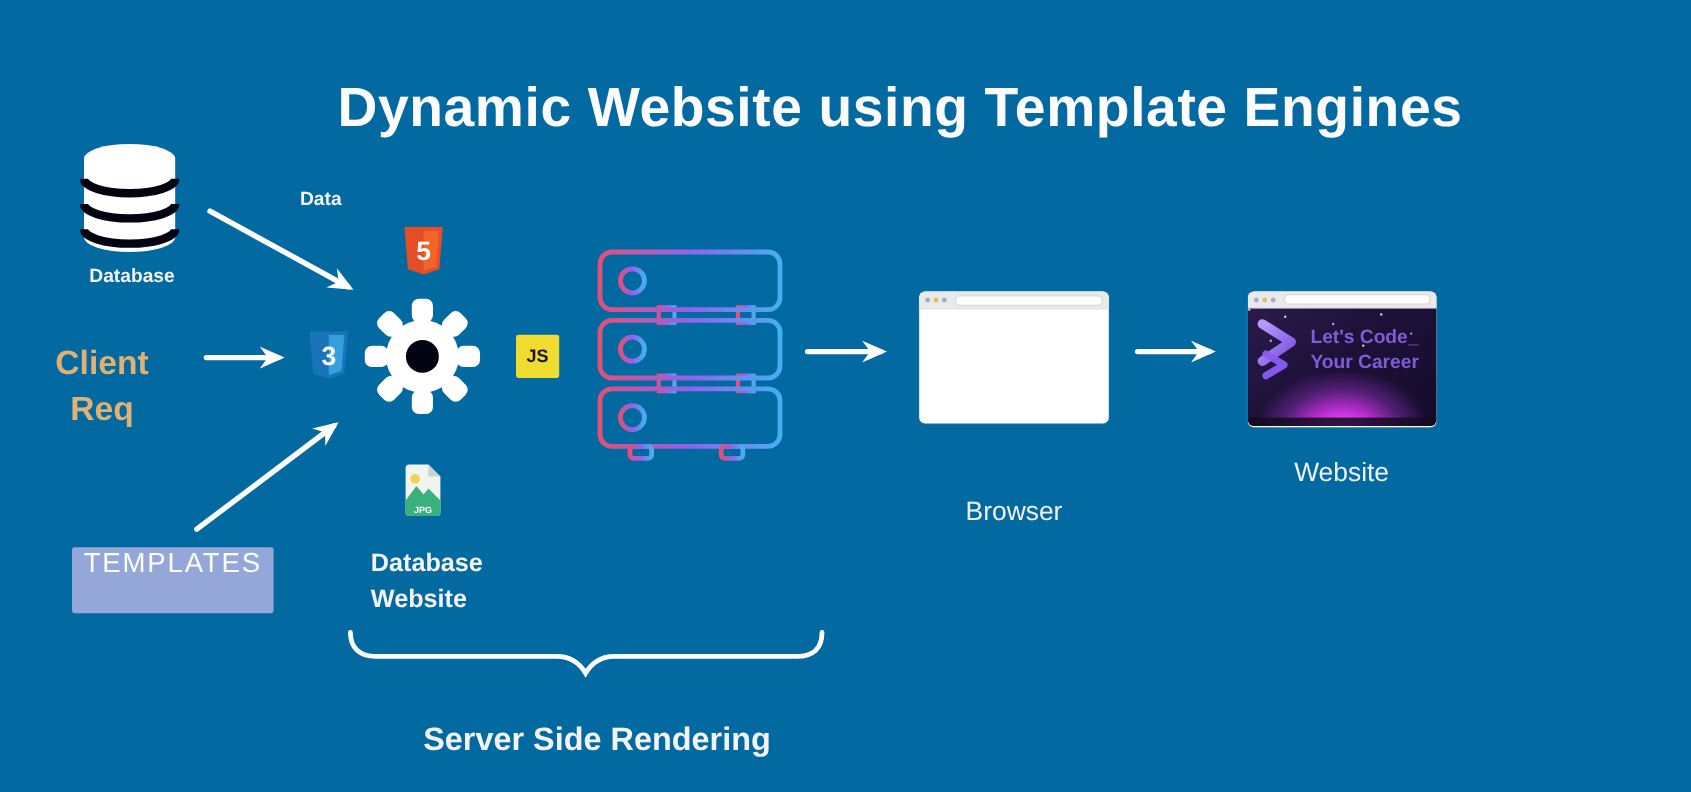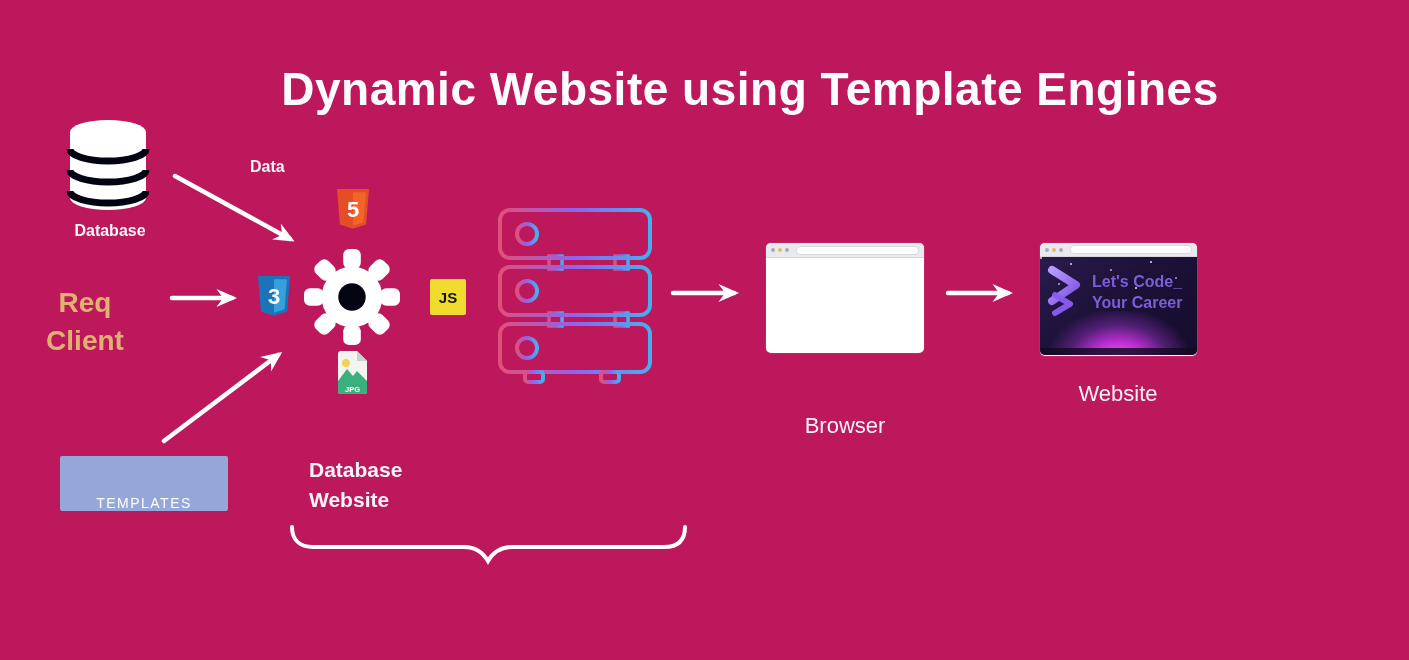--- a/index.html
+++ b/index.html
@@ -1,40 +1,40 @@
 <!DOCTYPE html>
 <html><head>
 <meta charset="utf-8">
 <style>
   html,body { margin:0; padding:0; background:#020411; }
   .stage {
     position:relative; width:1409px; height:660px; overflow:hidden;
-    background:#be185d;
+    background:#0369a1;
     font-family:"Liberation Sans", sans-serif;
   }
   .abs { position:absolute; }
 
   .title {
     left:195px; top:62px; width:1110px; text-align:center;
     font-size:46px; font-weight:700; color:#fcfcff; letter-spacing:0.5px;
   }
 
   .lbl { color:#f4f4f8; font-weight:700; }
   .lbl-database { left:40px; top:222px; width:140px; text-align:center; font-size:16px; }
   .lbl-data { left:250px; top:158px; font-size:16px; }
   .lbl-client { left:28px; top:284px; width:114px; text-align:center;
     font-size:28px; line-height:38px; color:#e0b172; font-weight:700; }
   .lbl-building { left:309px; top:455px; font-size:21px; line-height:30px; }
   .lbl-ssr { left:290px; top:601px; width:415px; text-align:center; font-size:27px; }
   .lbl-under-window { width:160px; text-align:center; font-size:22px; font-weight:400; color:#f0f0f5; top:381px; }
 
   .templates-box {
     left:60px; top:456px; width:168px; height:55px; background:#94a7d8;
-    border-radius:2px; display:flex; align-items:flex-end; justify-content:center;
-    color:#fdfdff; font-size:14px; letter-spacing:1.5px; font-weight:400;
+    border-radius:2px; display:flex; align-items:flex-start; justify-content:center;
+    color:#fdfdff; font-size:23px; letter-spacing:1.5px; font-weight:400;
   }
 
   .js-box {
     left:430px; top:279px; width:36px; height:36px; background:#f0db2f;
     border-radius:2px; display:flex; align-items:center; justify-content:center;
     color:#15151a; font-weight:700; font-size:15px;
   }
 
   
   .window { background:#ffffff; border-radius:5px; box-shadow:0 0 0 1px rgba(255,255,255,0.06); }
@@ -79,22 +79,22 @@
       <path d="M4,31 A38,12 0 0 0 80,31" stroke="#020411" stroke-width="7" fill="none"></path>
       <path d="M4,52 A38,12 0 0 0 80,52" stroke="#020411" stroke-width="7" fill="none"></path>
       <path d="M4,73 A38,12 0 0 0 80,73" stroke="#020411" stroke-width="7" fill="none"></path>
     </svg>
   </div>
   <div class="abs lbl lbl-database">Database</div>
 
   <div class="abs lbl lbl-data">Data</div>
 
   <div class="abs lbl-client">
+    <div>Client</div>
     <div>Req</div>
-    <div>Client</div>
   </div>
 
   <div class="abs templates-box">
     <span>TEMPLATES</span>
   </div>
 
   <div class="abs" style="left:336px; top:189px;">
     <svg width="34" height="41" viewBox="0 0 34 41">
       <path d="M1,0 H33 L30.1,35.4 L17,39.8 L3.9,35.4 Z" fill="#e44d26"></path>
       <path d="M17,3.2 H29.9 L27.6,33.2 L17,36.7 Z" fill="#f16529"></path>
@@ -124,21 +124,21 @@
         <circle cx="50" cy="50" r="31"></circle>
       </g>
       <circle cx="50" cy="50" r="14" fill="#020411"></circle>
     </svg>
   </div>
 
   <div class="abs js-box">
     <span>JS</span>
   </div>
 
-  <div class="abs" style="left:334px; top:349px;">
+  <div class="abs" style="left:334px; top:385px;">
     <svg width="37" height="47" viewBox="0 0 37 47">
       <path d="M7,2 H23 L33,12 V42 Q33,45 30,45 H7 Q4,45 4,42 V5 Q4,2 7,2 Z" fill="#f2f4f1"></path>
       <path d="M23,2 L33,12 H23 Z" fill="#cbd1cb"></path>
       <circle cx="12" cy="14" r="4" fill="#f2d24e"></circle>
       <path d="M4,32 L13,20 L19,27 L23,22 L33,32 V42 Q33,45 30,45 H7 Q4,45 4,42 Z" fill="#3bb07e"></path>
       <text x="18.5" y="42.5" font-size="7.5" font-weight="bold" fill="#ffffff" text-anchor="middle">JPG</text>
     </svg>
   </div>
 
   <div class="abs" style="left:497px; top:207px;">
@@ -222,20 +222,21 @@
       <div class="site-ground"></div>
     </div>
   </div>
   <div class="abs lbl-under-window" style="left:1038px;">Website</div>
 
   <div class="abs lbl lbl-building">
     <div>Database</div>
     <div>Website</div>
   </div>
 
+  <div class="abs lbl lbl-ssr">Server Side Rendering</div>
 
   <svg class="abs" style="left:0; top:0; pointer-events:none;" width="1409" height="660" viewBox="0 0 1409 660">
     <defs>
       <marker id="ah" viewBox="0 0 10 10" refX="7.5" refY="5" markerWidth="4.6" markerHeight="4.6" orient="auto">
         <path d="M0,0.6 L10,5 L0,9.4 L3.2,5 Z" fill="#ffffff"></path>
       </marker>
     </defs>
     <g stroke="#ffffff" stroke-width="4.5" stroke-linecap="round" fill="none">
       <line x1="175" y1="176" x2="290" y2="239" marker-end="url(#ah)"></line>
       <line x1="172" y1="298" x2="232" y2="298" marker-end="url(#ah)"></line>

